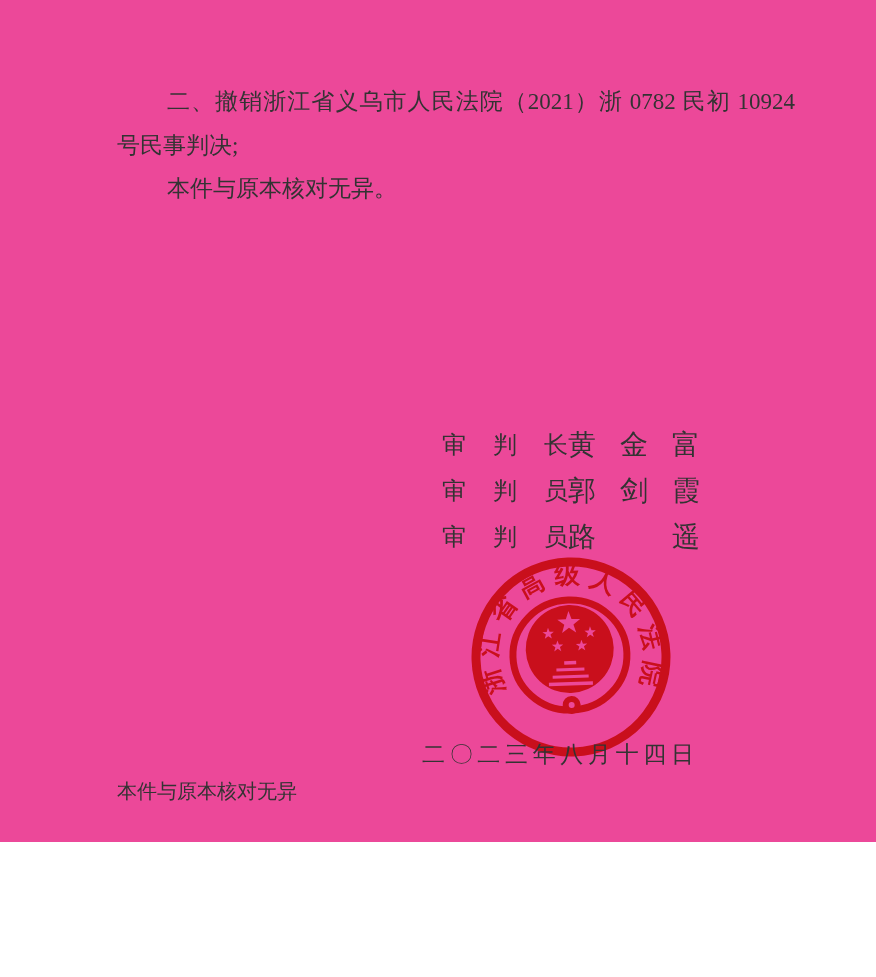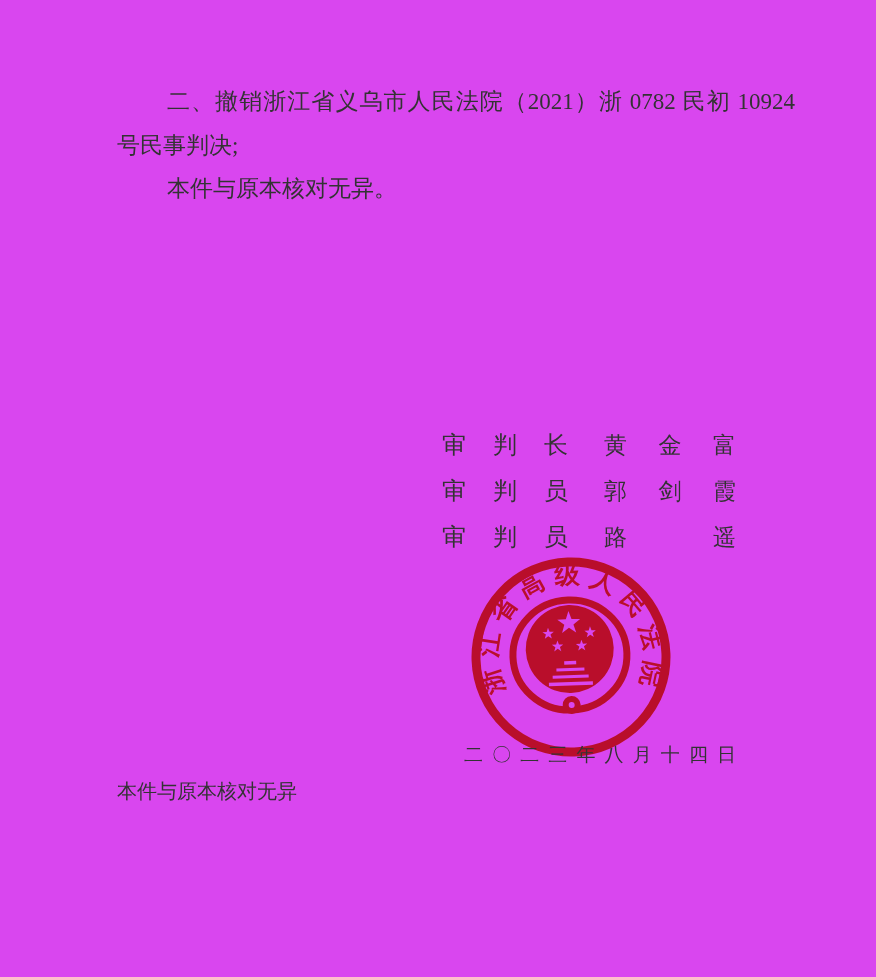--- a/index.html
+++ b/index.html
@@ -1,45 +1,45 @@
 <!DOCTYPE html>
 <html><head>
 <meta charset="utf-8">
 <style>
   html,body{margin:0;padding:0;background:#ffffff;}
   .page{
-    position:relative;width:876px;height:977px;background:#d946ef;overflow:hidden;
+    position:relative;width:876px;height:842px;background:#ec4899;overflow:hidden;
     font-family:"Liberation Serif","DejaVu Serif",serif;color:#333333;
   }
   .body-text{
     position:absolute;left:117px;top:80px;width:678px;
     font-size:23px;line-height:43.5px;text-align:justify;
   }
   .para{margin:0;text-indent:50px;}
   .signatures{position:absolute;left:442px;top:422px;}
   .sig-row{display:flex;height:46px;align-items:center;}
   .sig-role{
     display:inline-block;width:126px;font-size:24px;
     text-align:justify;text-align-last:justify;
   }
   .sig-name{
-    display:inline-block;width:132px;margin-left:36px;font-size:23px;
+    display:inline-block;width:132px;font-size:28px;
     text-align:justify;text-align-last:justify;font-family:Liberation Mono, monospace;
   }
   .seal{
     position:absolute;left:467px;top:553px;width:208px;height:208px;
     mix-blend-mode:multiply;opacity:.93;transform:rotate(-2deg);
   }
   .seal text{
     font-family:"Liberation Serif","DejaVu Serif",serif;
     font-size:25px;font-weight:700;
   }
   .date-line{
-    position:absolute;left:464px;top:741px;width:272px;
-    font-size:19px;line-height:27px;
+    position:absolute;left:422px;top:741px;width:272px;
+    font-size:23px;line-height:27px;
     text-align:justify;text-align-last:justify;
   }
   .verify-note{
     position:absolute;left:117px;top:778px;font-size:20px;line-height:27px;
   }
   .clerk-row{position:absolute;left:443px;top:823px;display:flex;line-height:27px;}
   .clerk-role{
     display:inline-block;width:102px;font-size:23px;
     text-align:justify;text-align-last:justify;
   }

